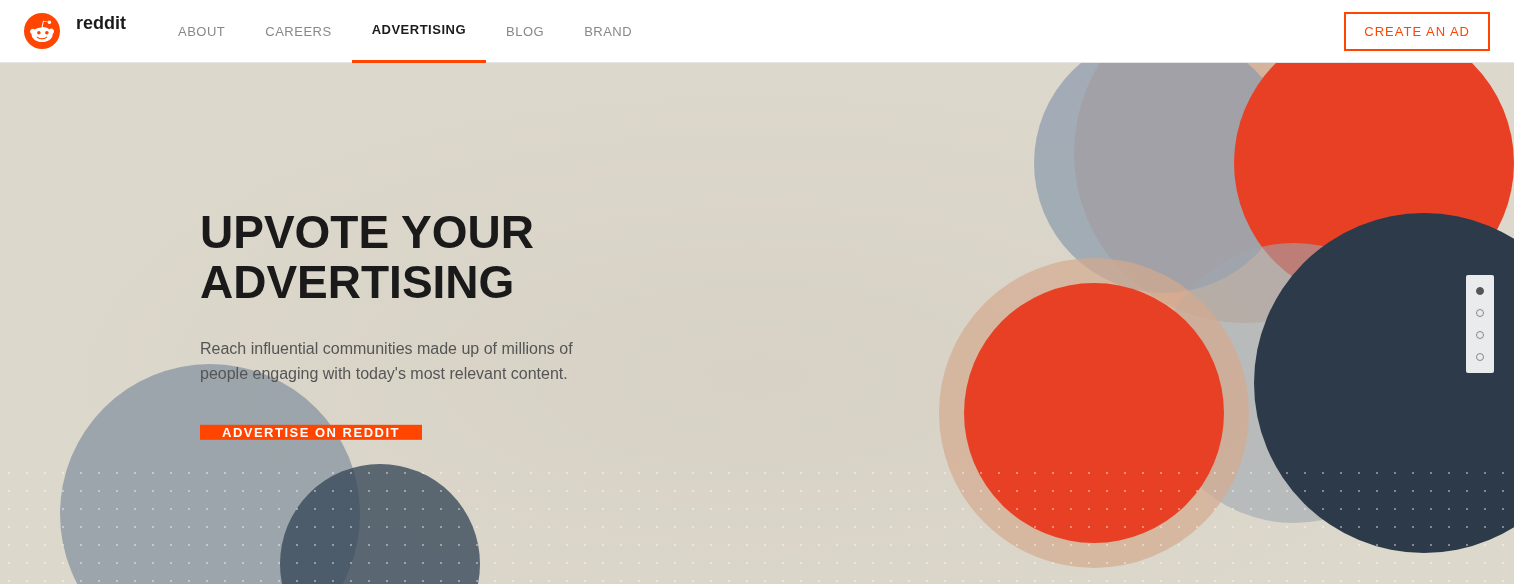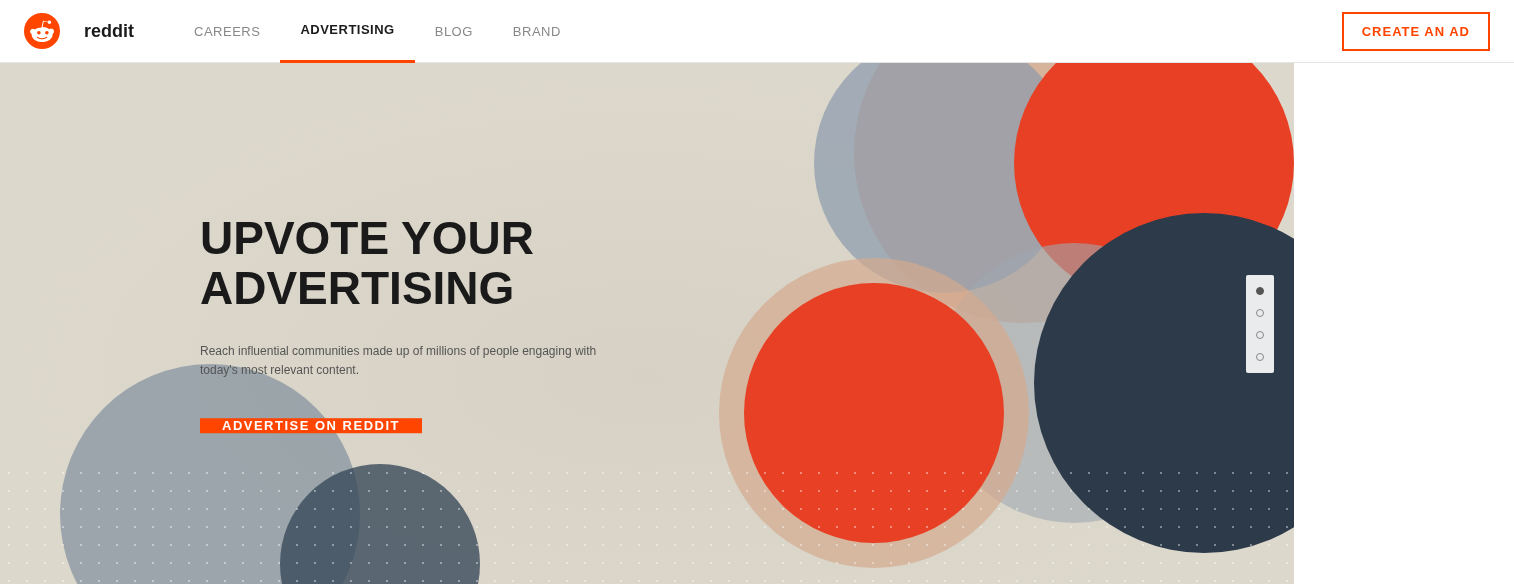--- a/index.html
+++ b/index.html
@@ -18,23 +18,22 @@
       background: #fff;
       height: 63px;
       display: flex;
       align-items: center;
       padding: 0 24px;
       border-bottom: 1px solid #e5e5e5;
     }
 
     .nav-logo {
       display: flex;
-      align-items: center;
-      gap: 24px;
-      margin-right: 40px;
+      gap: 16px;
+      margin-right: 32px;
       text-decoration: none;
     }
 
     .reddit-icon {
       width: 36px;
       height: 36px;
     }
 
     .nav-links {
       display: flex;
@@ -63,30 +62,30 @@
       border-bottom: 3px solid #ff4500;
     }
 
     .create-ad-btn {
       margin-left: auto;
       border: 2px solid #ff4500;
       color: #ff4500;
       background: transparent;
       padding: 10px 18px;
       font-size: 13px;
-      font-weight: 700;
+      font-weight: 400;
       letter-spacing: 1px;
       text-transform: uppercase;
       cursor: pointer;
     }
 
     
     .hero {
       position: relative;
-      width: 1294px;
+      width: 1514px;
       height: 521px;
       background-color: #e8e4da;
       overflow: hidden;
     }
 
     .hero-bg {
       position: absolute;
       inset: 0;
       background:
         radial-gradient(ellipse at 50% 60%, rgba(200,195,180,0.3) 0%, transparent 70%);
@@ -257,21 +256,21 @@
     .hero-headline {
       font-size: 46px;
       font-weight: 900;
       color: #1a1a1a;
       line-height: 1.1;
       text-transform: uppercase;
       margin-bottom: 28px;
     }
 
     .hero-subtext {
-      font-size: 12px;
+      font-size: 16px;
       color: #555;
       line-height: 1.6;
       margin-bottom: 36px;
       max-width: 420px;
     }
 
     .advertise-btn {
       background: #ff4500;
       color: #fff;
       border: none;
@@ -289,20 +288,21 @@
 <nav>
   <a class="nav-logo" href="#">
     <svg class="reddit-icon" viewBox="0 0 20 20" xmlns="http://www.w3.org/2000/svg">
       <circle cx="10" cy="10" r="10" fill="#ff4500"></circle>
       <path d="M16.67 10a1.46 1.46 0 0 0-2.47-1 7.12 7.12 0 0 0-3.85-1.23l.65-3.08 2.13.45a1 1 0 1 0 1-.97 1 1 0 0 0-.96.68l-2.38-.5a.27.27 0 0 0-.32.2l-.73 3.44a7.14 7.14 0 0 0-3.89 1.22 1.46 1.46 0 1 0-1.61 2.39 2.9 2.9 0 0 0 0 .44c0 2.24 2.61 4.06 5.83 4.06s5.83-1.82 5.83-4.06a2.9 2.9 0 0 0 0-.44 1.46 1.46 0 0 0 .68-1.1zM7.27 11a1 1 0 1 1 1 1 1 1 0 0 1-1-1zm5.58 2.65a3.59 3.59 0 0 1-2.85.87 3.59 3.59 0 0 1-2.85-.87.28.28 0 0 1 .4-.4 3.07 3.07 0 0 0 2.45.69 3.07 3.07 0 0 0 2.45-.69.28.28 0 0 1 .4.4zm-.15-1.65a1 1 0 1 1 1-1 1 1 0 0 1-1 1z" fill="white"></path>
     </svg>
     <span style="font-size:18px;font-weight:700;color:#1a1a1a;">reddit</span>
   </a>
 
   <div class="nav-links">
+    <a class="nav-link" href="#">ABOUT</a>
     <a class="nav-link" href="#">CAREERS</a>
     <a class="nav-link active" href="#">ADVERTISING</a>
     <a class="nav-link" href="#">BLOG</a>
     <a class="nav-link" href="#">BRAND</a>
   </div>
 
   <button class="create-ad-btn">CREATE AN AD</button>
 </nav>
 
 <div class="hero">

